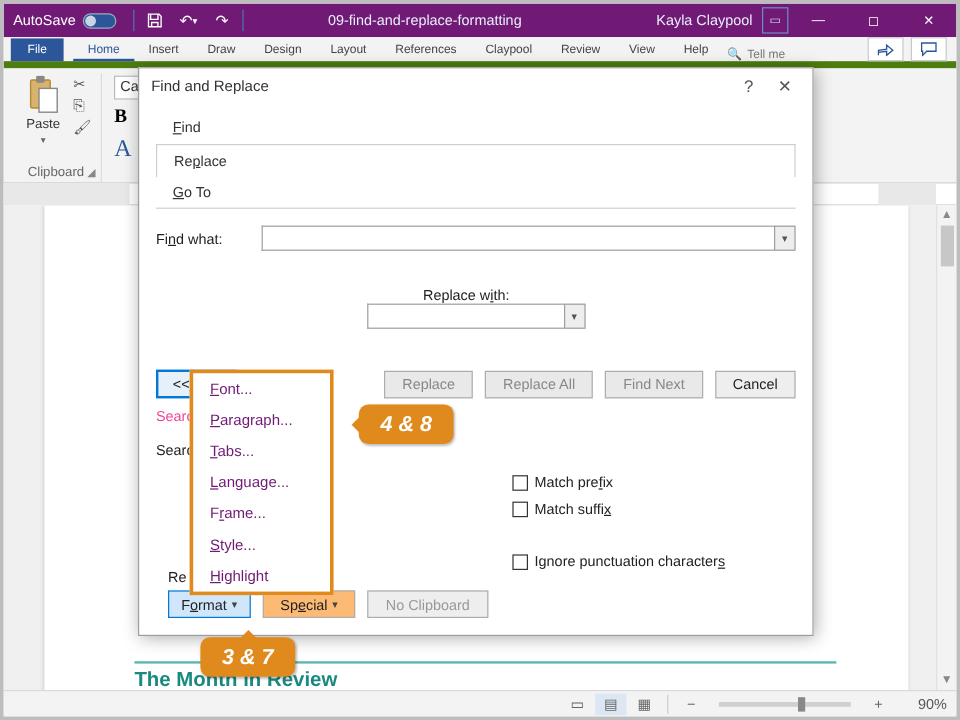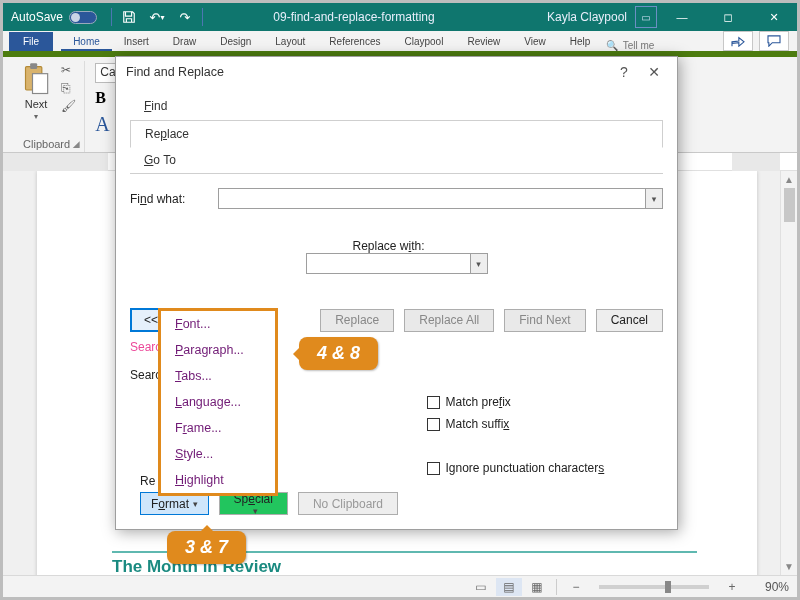--- a/index.html
+++ b/index.html
@@ -1,19 +1,19 @@
 <!DOCTYPE html>
 <html><head>
 <meta charset="utf-8">
 <style>
   * { box-sizing: border-box; font-family: "Segoe UI", Tahoma, sans-serif; }
   body { margin: 0; width: 800px; height: 600px; overflow: hidden; background: #fff; position: relative; }
   
   
-  .titlebar { height: 28px; background: #0f766e; color: #fff; display: flex; align-items: center; font-size: 12px; }
+  .titlebar { height: 28px; background: #701a75; color: #fff; display: flex; align-items: center; font-size: 12px; }
   .titlebar .autosave { display: flex; align-items: center; padding: 0 8px; gap: 6px; }
   .titlebar .autosave .toggle { width: 28px; height: 13px; border: 1px solid #9ab; border-radius: 7px; position: relative; background:#2b579a; }
   .titlebar .autosave .toggle::after { content:""; position:absolute; left:1px; top:1px; width:9px; height:9px; border-radius:50%; background:#c9d4e6; }
   .titlebar .qat { display:flex; align-items:center; gap:2px; padding:0 4px; }
   .titlebar .qat .qbtn { width:26px; height:24px; display:flex; align-items:center; justify-content:center; color:#fff; font-size:13px; }
   .titlebar .qat .sep { width:1px; height:18px; background:#4c76b2; margin:0 2px;}
   .titlebar .doc { flex:1; text-align:center; padding-right:40px; color:#e8eefb;}
   .titlebar .user { padding:0 8px; color:#e8eefb;}
   .titlebar .winbtns { display:flex; }
   .titlebar .winbtn { width:46px; height:28px; display:flex; align-items:center; justify-content:center; color:#fff; font-size:11px;}
@@ -87,21 +87,21 @@
   .opts { margin-top:10px; display:flex; gap:20px;}
   .opts .col { flex:1; display:flex; flex-direction:column; gap:8px;}
   .opts .col.right { padding-left:40px;}
   .searchsel { display:flex; align-items:center; gap:6px; margin-top:10px;}
   .searchsel select { height:21px; border:1px solid #9e9e9e; font-size:12px;}
   .chk { display:flex; align-items:center; gap:6px; font-size:12px; color:#222;}
   .chk .box { width:13px; height:13px; border:1px solid #333; background:#fff;}
   .bottom-row { display:flex; gap:10px; align-items:center; position:absolute; left:24px; bottom:14px;}
   .bottom-row .lbl { position:absolute; left:0; top:-18px; font-size:12px; color:#222;}
   .btn.format { border:1px solid #0078d7; background:#cfe6fb; color:#222; padding:0 10px; }
-  .btn.special { background:#22c55e; color:#222;flex-direction:column;}
+  .btn.special { background:#fdba74; color:#222;}
   .btn.noformat { background:#eee; color:#999;}
   .caret { font-size:9px; margin-left:4px; color:#444;}
   
   
   .menu { position:absolute; left:155px; top:305px; width:120px; background:#fff; border:3px solid #e08a1d; z-index:30;}
   .menu .mi { padding:6px 12px 6px 14px; font-size:12.5px; color:#701a75; }
   .menu .mi u { text-decoration:underline;}
   
   
   .callout { position:absolute; background:#e08a1d; color:#fff; font-weight:bold; font-size:18px; border-radius:8px; padding:6px 18px; box-shadow:1px 1px 2px rgba(0,0,0,0.25);font-style:italic;}
@@ -177,21 +177,21 @@
   </div>
 
   <div class="ribbonbody">
     <div class="group" style="display:flex;flex-direction:row;">
       <div class="clipboard-big">
         <svg viewBox="0 0 24 28">
             <rect x="3" y="3" width="14" height="20" rx="1" fill="#d9b36c" stroke="#b38935"></rect>
             <rect x="7" y="0" width="6" height="5" rx="1" fill="#888"></rect>
             <rect x="9" y="9" width="13" height="17" fill="#fff" stroke="#888"></rect>
           </svg>
-        <span>Next</span>
+        <span>Paste</span>
         <span style="font-size:8px;color:#666;">▾</span>
       </div>
       <div class="clip-side">
         <span>✂</span>
         <span>⎘</span>
         <span>🖌</span>
       </div>
       <div class="label">Clipboard</div>
       <div class="dlaunch">◢</div>
     </div>

